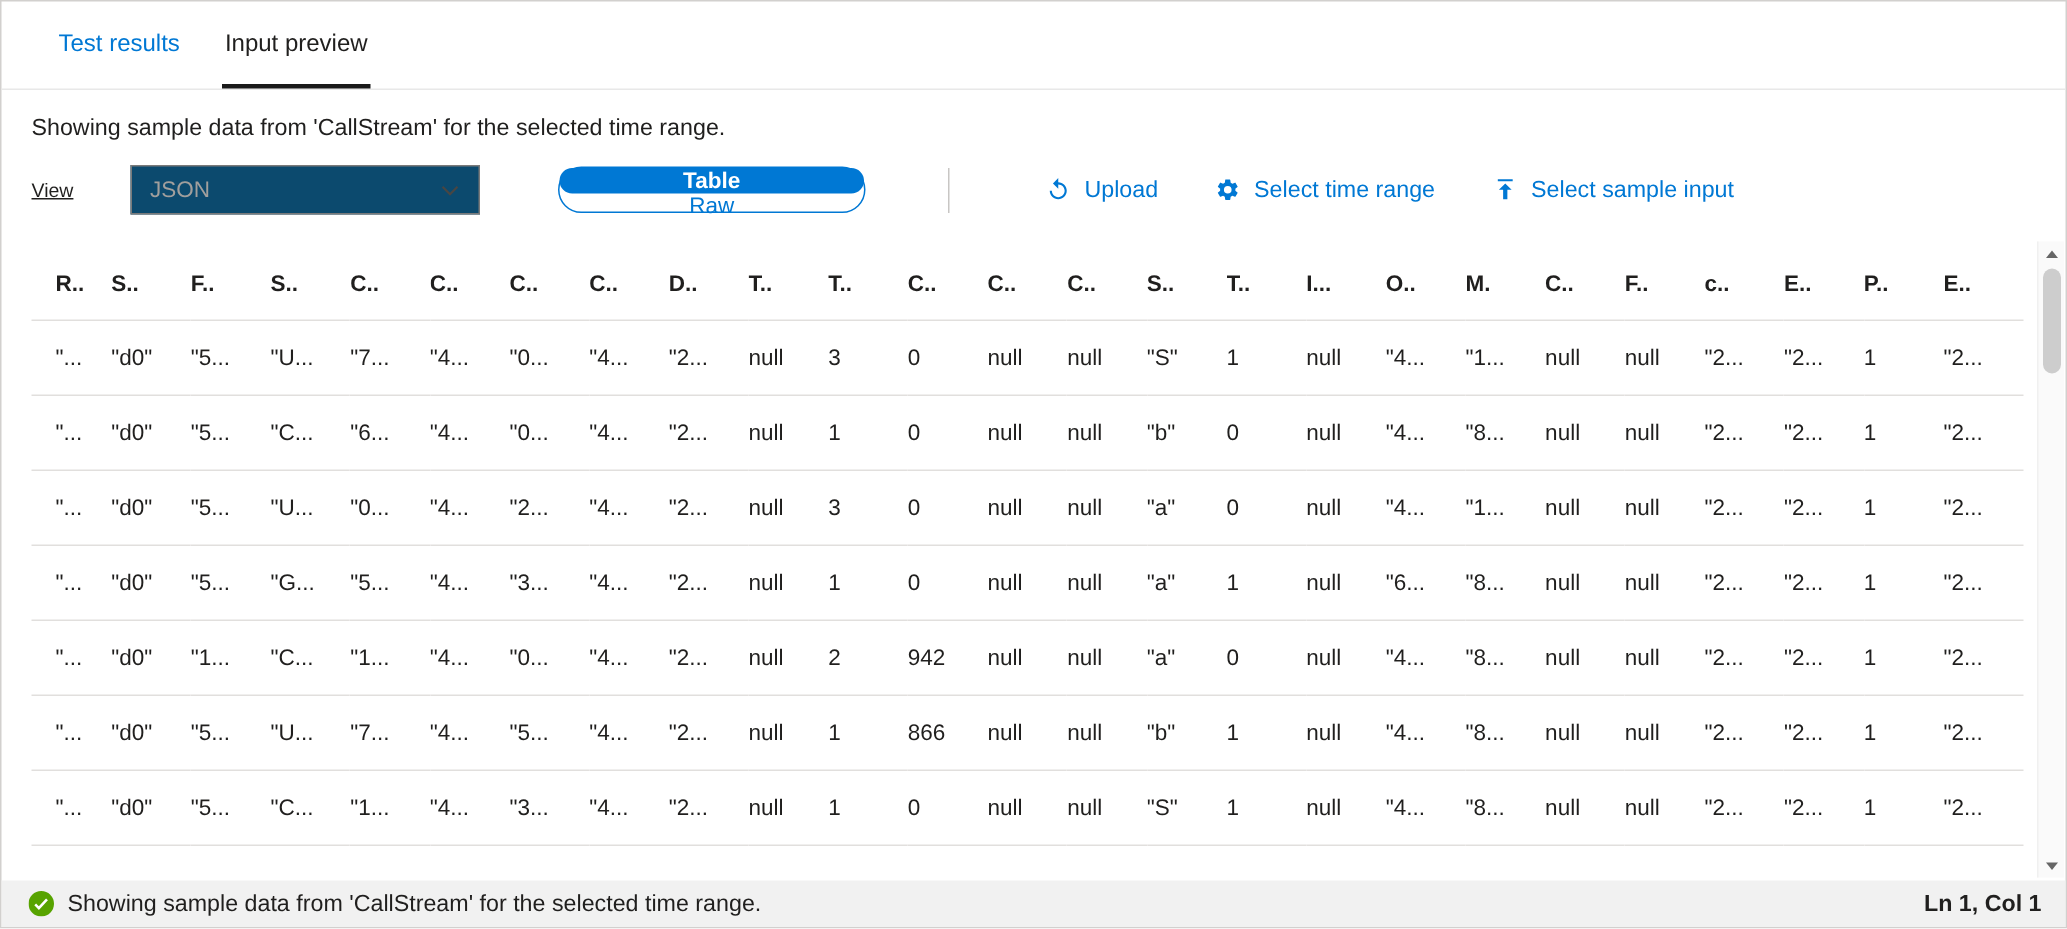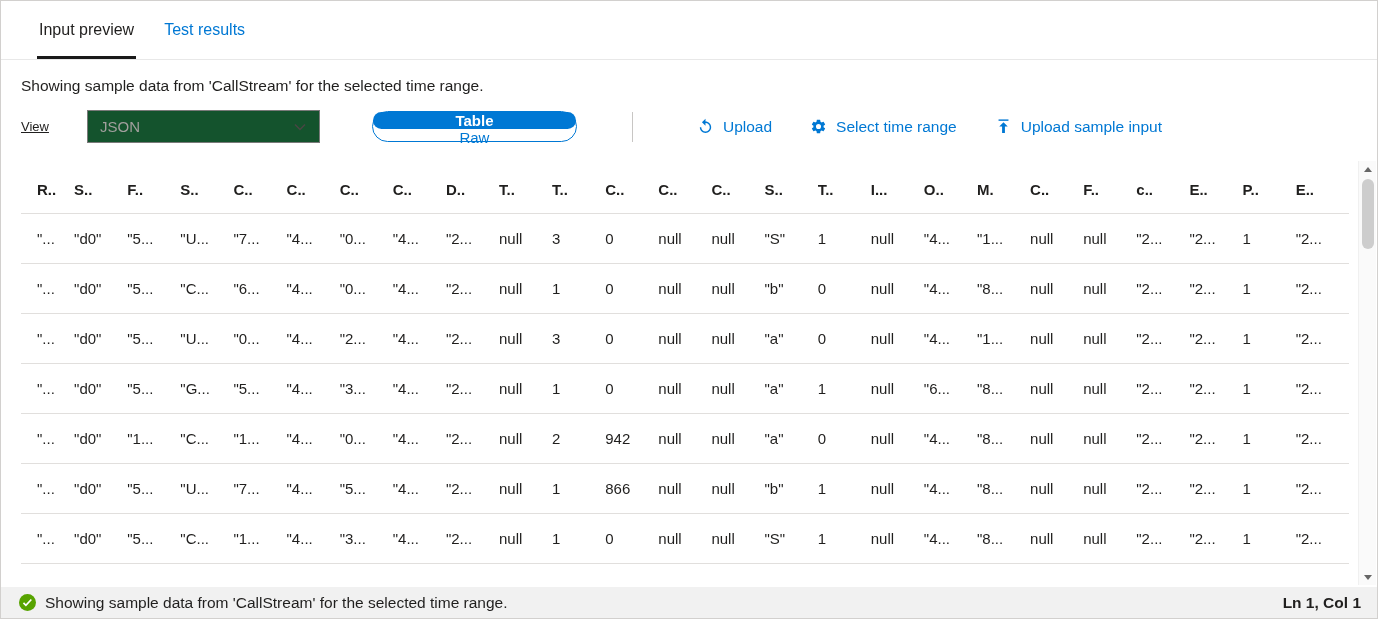--- a/index.html
+++ b/index.html
@@ -14,21 +14,21 @@
              border-bottom: 1px solid #e8e8e8; flex-shrink: 0; }
   .tab { display: flex; align-items: center; font-size: 16px; cursor: pointer; padding: 0 2px; }
   .tab.active { color: #201f1e; box-shadow: inset 0 -3px 0 0 #1a1a1a; }
   .tab.inactive { color: #0078d4; }
 
   .description { padding: 17px 20px 9px; font-size: 15.5px; color: #201f1e; }
 
   
   .toolbar { display: flex; align-items: center; padding: 6px 20px 14px; flex-shrink: 0; }
   .view-label { font-size: 13px; margin-right: 38px; text-decoration: underline; }
-  .dropdown { width: 233px; height: 33px; border: 1px solid #7a7a7a; background: #14532d;
+  .dropdown { width: 233px; height: 33px; border: 1px solid #7a7a7a; background: #0c4a6e;
               display: flex; align-items: center; justify-content: space-between;
               padding: 0 12px; font-size: 15px; color: #a19f9d; cursor: default; }
   .toggle { margin-left: 52px; width: 205px; height: 31px; border: 1px solid #0078d4;
             border-radius: 16px; display: flex; background: #fff; flex-direction: column; }
   .toggle-option { flex: 1; display: flex; align-items: center; justify-content: center;
                    font-size: 15px; color: #0078d4; border-radius: 15px; cursor: pointer; }
   .toggle-option.selected { background: #0078d4; color: #fff; font-weight: 600; }
   .vdivider { width: 1px; height: 30px; background: #c8c6c4; margin-left: 55px; }
   .actions { display: flex; align-items: center; margin-left: 64px; gap: 38px; }
   .action-btn { display: flex; align-items: center; gap: 9px; background: none; border: none;
@@ -63,22 +63,22 @@
                 gap: 9px; padding: 0 16px 0 18px; font-size: 15.5px; color: #201f1e; flex-shrink: 0; }
   .status-bar svg { flex-shrink: 0; }
   .cursor-pos { margin-left: auto; font-weight: bold; }
 </style>
 </head>
 <body>
 
 <div class="pane">
 
   <div class="tab-bar">
+    <div class="tab inactive">Test results</div>
     <div class="tab active">Input preview</div>
-    <div class="tab inactive">Test results</div>
   </div>
 
   <div class="description">Showing sample data from 'CallStream' for the selected time range.</div>
 
   <div class="toolbar">
     <span class="view-label">View</span>
 
     <div class="dropdown">
       <span>JSON</span>
       <svg width="14" height="14" viewBox="0 0 14 14">
@@ -106,21 +106,21 @@
           <path fill="#0078d4" d="M19.14 12.94c.04-.3.06-.61.06-.94 0-.32-.02-.64-.07-.94l2.03-1.58a.49.49 0 0 0 .12-.61l-1.92-3.32a.49.49 0 0 0-.59-.22l-2.39.96c-.5-.38-1.03-.7-1.62-.94l-.36-2.54a.48.48 0 0 0-.48-.41h-3.84c-.24 0-.43.17-.47.41l-.36 2.54c-.59.24-1.13.57-1.62.94l-2.39-.96a.49.49 0 0 0-.59.22L2.73 8.87c-.12.21-.08.47.12.61l2.03 1.58c-.05.3-.09.63-.09.94s.02.64.07.94l-2.03 1.58a.49.49 0 0 0-.12.61l1.92 3.32c.12.22.37.29.59.22l2.39-.96c.5.38 1.03.7 1.62.94l.36 2.54c.05.24.24.41.48.41h3.84c.24 0 .44-.17.47-.41l.36-2.54c.59-.24 1.13-.56 1.62-.94l2.39.96c.22.08.47 0 .59-.22l1.92-3.32a.49.49 0 0 0-.12-.61l-2.01-1.58zM12 15.6a3.6 3.6 0 1 1 0-7.2 3.6 3.6 0 0 1 0 7.2z"></path>
         </svg>
         <span>Select time range</span>
       </button>
 
       <button class="action-btn">
         <svg width="17" height="17" viewBox="0 0 24 24">
           <path fill="#0078d4" d="M5 2h14v2H5z"></path>
           <path fill="#0078d4" d="M12 6l6 6h-4v9h-4v-9H6z"></path>
         </svg>
-        <span>Upload sample input</span>
+        <span>Select sample input</span>
       </button>
     </div>
   </div>
 
   <div class="table-area">
     <table>
       <thead>
         <tr>
             <th>R..</th>
             <th>S..</th>

